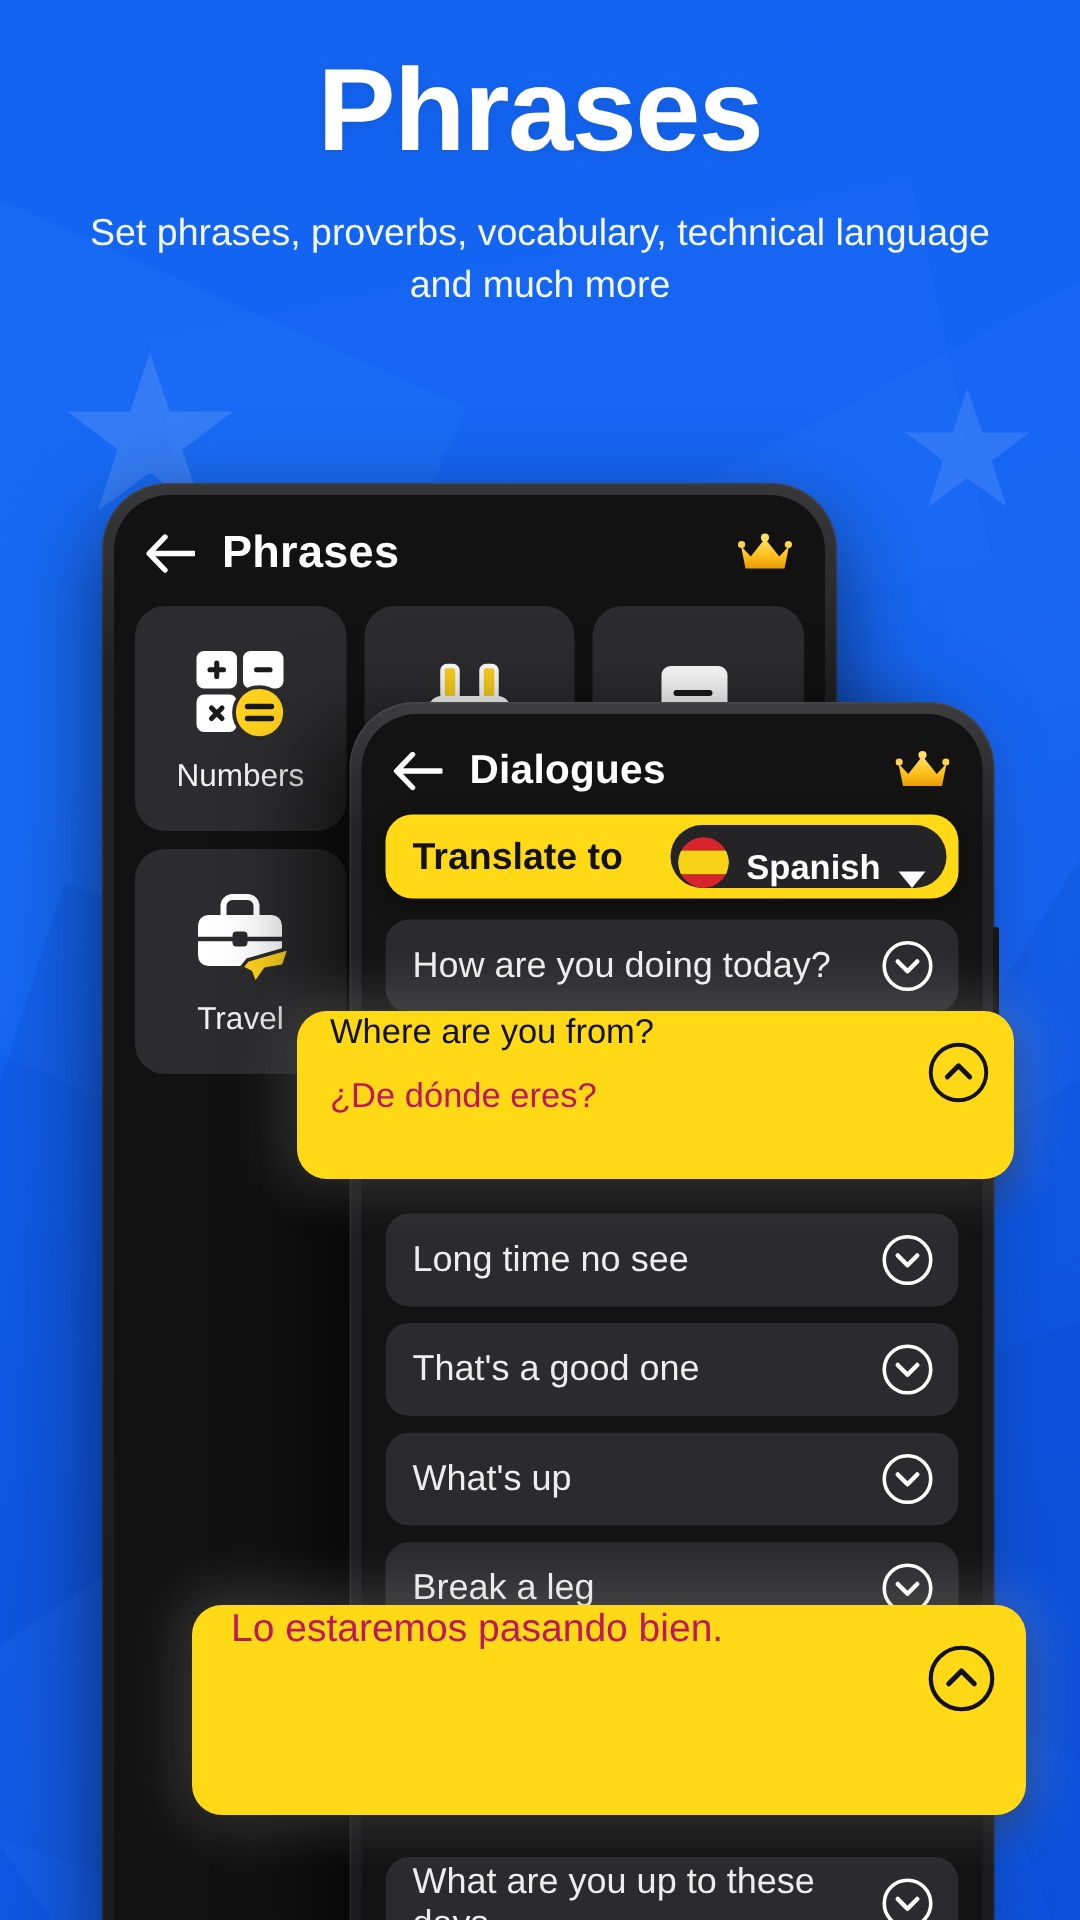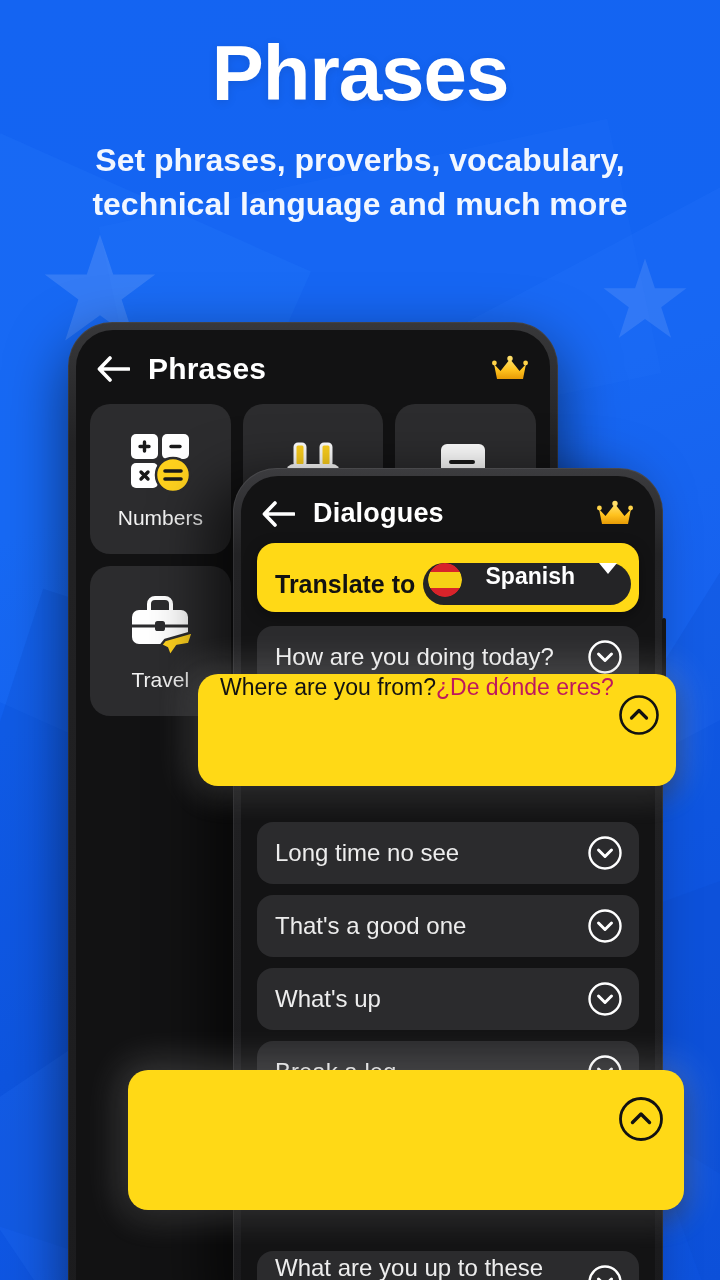--- a/index.html
+++ b/index.html
@@ -17,21 +17,21 @@
   .bg-tri{position:absolute;width:0;height:0;opacity:.30;}
 
   
   .hero{position:absolute;left:0;right:0;top:34px;text-align:center;z-index:6;}
   .hero-title{
     color:#ffffff;font-size:78px;font-weight:bold;line-height:1;
     letter-spacing:-1px;margin:0 0 26px 0;
     text-shadow:0 2px 10px rgba(0,0,0,.10);
   }
   .hero-sub{
-    color:#f2f7ff;font-size:32px;line-height:1.38;font-weight:700;
+    color:#f2f7ff;font-size:25px;line-height:1.38;font-weight:400;
     margin:0 auto;width:600px;
   }
 
   
   .phone{position:absolute;border-radius:44px;background:#2a2a2c;}
   .phone .screen{position:absolute;inset:8px;border-radius:37px;background:#111112;overflow:hidden;}
 
   
   #phone-back{
     left:68px;top:322px;width:490px;height:1010px;
@@ -67,47 +67,47 @@
     background:#2c2c2e;border-radius:20px;height:150px;
     display:flex;flex-direction:column;align-items:center;justify-content:center;gap:8px;
   }
   .tile .tile-ico{width:74px;height:70px;display:block;}
   .tile .tile-label{color:#f2f2f2;font-size:21px;font-weight:400;}
 
   
   .translate-bar{
     margin:4px 16px 14px 16px;background:#FFD916;border-radius:18px;
     height:56px;display:flex;align-items:center;justify-content:space-between;
-    padding:13px 8px 0 18px;box-shadow:0 4px 14px rgba(0,0,0,.35);
+    padding:0 8px 0 18px;box-shadow:0 4px 14px rgba(0,0,0,.35);
   }
   .translate-bar .tb-label{color:#121212;font-size:25px;font-weight:bold;}
   .lang-pill{
-    background:#242426;border-radius:24px;height:42px;display:flex;align-items:flex-start;
-    gap:24px;padding:0 14px 0 5px;
+    background:#242426;border-radius:24px;height:42px;display:flex;align-items:flex-end;
+    gap:12px;padding:0 14px 0 5px;
   }
   .lang-pill .flag{width:34px;height:34px;border-radius:50%;flex:0 0 auto;}
   .lang-pill .lang-name{color:#fff;font-size:23px;font-weight:bold;}
   .caret{width:0;height:0;border-left:9px solid transparent;border-right:9px solid transparent;border-top:11px solid #fff;}
 
   .list{padding:0 16px;display:flex;flex-direction:column;gap:11px;}
   .row{
     background:#2b2b2d;border-radius:16px;min-height:62px;
     display:flex;align-items:center;justify-content:space-between;padding:0 16px 0 18px;
   }
   .row .row-text{color:#ededed;font-size:24px;}
   .chev{width:36px;height:36px;flex:0 0 auto;}
 
   
   .ycard{
     position:absolute;background:#FFD916;border-radius:20px;
     box-shadow:0 0 34px 10px rgba(255,255,255,.16), 0 10px 26px rgba(0,0,0,.45);
     display:flex;align-items:flex-start;justify-content:space-between;
     z-index:9;
   }
-  .ycard .yc-body{display:flex;flex-direction:row;justify-content:flex-start;height:100%;}
+  .ycard .yc-body{display:flex;flex-direction:column;justify-content:flex-start;height:100%;}
   .ycard .yc-src{color:#121212;font-weight:400;}
   .ycard .yc-dst{color:#be185d;font-weight:400;}
 
   #ycard-1{left:198px;top:674px;width:440px;height:112px;padding:0 16px 0 22px;}
   #ycard-1 .yc-src{font-size:23px;margin-bottom:16px;}
   #ycard-1 .yc-dst{font-size:23px;}
   #ycard-1 .yc-toggle{margin-top:20px;}
 
   #ycard-2{left:128px;top:1070px;width:510px;height:140px;padding:0 20px 0 26px;}
   #ycard-2 .yc-src{font-size:26px;margin-bottom:22px;}
@@ -335,20 +335,21 @@
       <div class="yc-dst">¿De dónde eres?</div>
     </div>
     <svg class="yc-toggle" viewBox="0 0 42 42">
       <circle cx="21" cy="21" r="18.5" fill="none" stroke="#121212" stroke-width="2.6"></circle>
       <path d="M13.5 24 L21 16.5 L28.5 24" stroke="#121212" stroke-width="3.2" fill="none" stroke-linecap="round" stroke-linejoin="round"></path>
     </svg>
   </div>
 
   <div class="ycard" id="ycard-2">
     <div class="yc-body">
+      <div class="yc-dst">Lo estaremos pasando bien.</div>
     </div>
     <svg class="yc-toggle" viewBox="0 0 46 46">
       <circle cx="23" cy="23" r="20.5" fill="none" stroke="#121212" stroke-width="2.8"></circle>
       <path d="M14.5 26.5 L23 18 L31.5 26.5" stroke="#121212" stroke-width="3.4" fill="none" stroke-linecap="round" stroke-linejoin="round"></path>
     </svg>
   </div>
 
 </div>
 
 </body></html>

